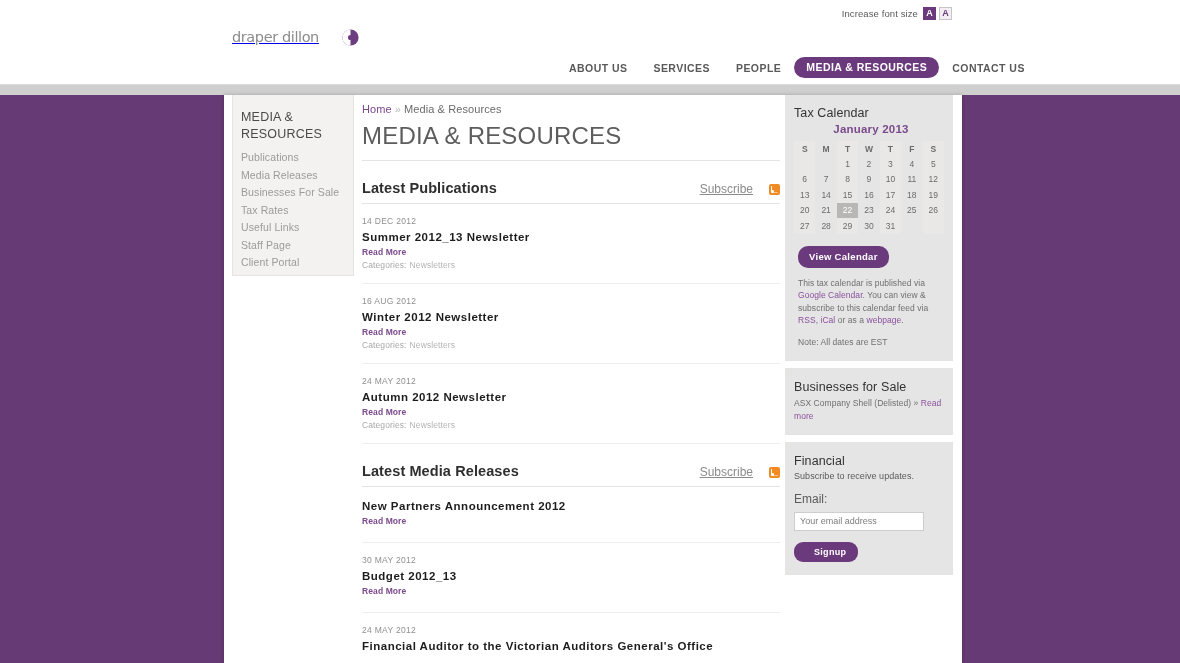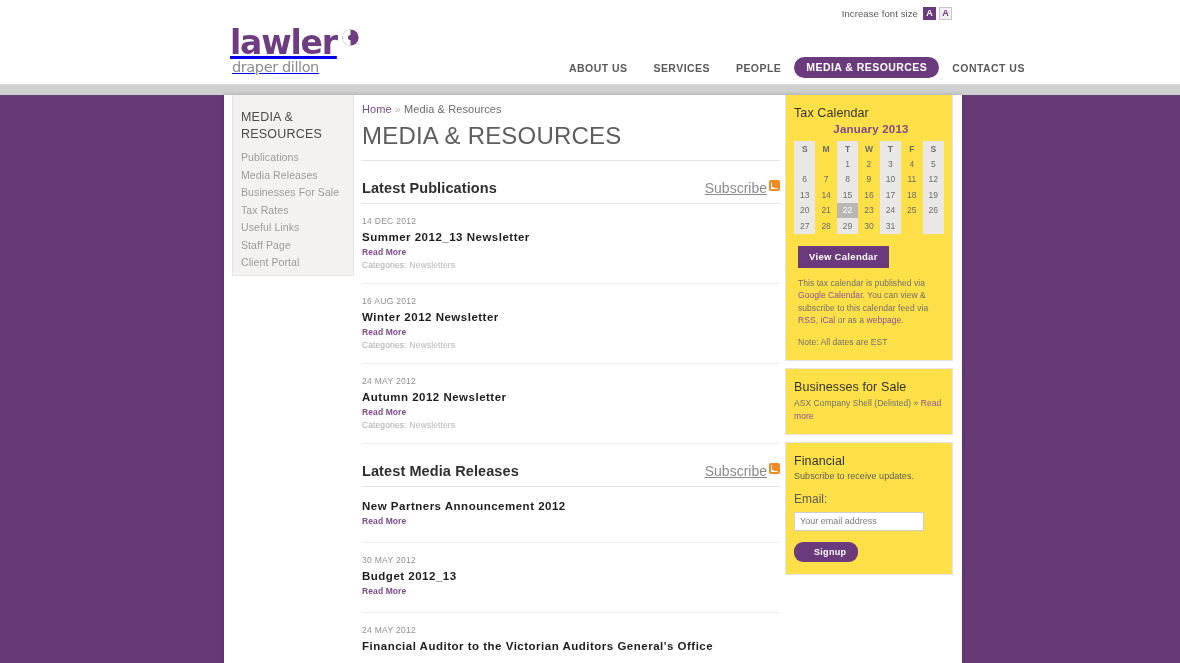--- a/index.html
+++ b/index.html
@@ -161,22 +161,22 @@
     display: flex; align-items: flex-end; justify-content: space-between;
     margin-top: 19px;
     padding-bottom: 7px;
     border-bottom: 1px solid #e4e4e4;
   }
   .section-title {
     font-size: 14.5px; font-weight: bold; color: #2f2f2f;
     letter-spacing: .1px;
   }
   .subscribe {
-    display: flex; gap: 2px;
-    font-size: 14px; color: #8b8b8b;
+    display: flex; align-items: center; gap: 16px;
+    font-size: 12px; color: #8b8b8b;
   }
   .rss-icon {
     width: 11px; height: 11px; border-radius: 2px;
     background: #f08a24;
     position: relative; display: inline-block;
   }
   .rss-icon::before {
     content: ""; position: absolute; left: 2px; bottom: 2px;
     width: 2.5px; height: 2.5px; border-radius: 50%; background: #fff;
   }
@@ -215,21 +215,21 @@
     font-size: 8.5px; color: #a9a9a9; letter-spacing: .1px;
   }
   .post-cats .cat-val { color: #b5b5b5; padding-left: 3px; }
 
   
   .rightcol {
     position: absolute; left: 561px; top: 0px;
     width: 168px;
   }
   .panel {
-    background: #fde047;
+    background: #e5e5e5;
     border: 1px solid #e6e4e1;
     margin-bottom: 7px;
     padding: 11px 8px 12px 8px;
   }
   .panel.first { border-top: none; }
   .panel-title {
     font-size: 12.5px; color: #333333; letter-spacing: .1px;
     margin-bottom: 3px;
   }
   .cal-month {
@@ -257,21 +257,21 @@
   table.calendar td.today {
     background: #b9b7b5; color: #ffffff; font-weight: normal;
   }
 
   .btn-purple {
     display: inline-block;
     background: #6b3a7c; color: #ffffff;
     font-size: 9.5px; font-weight: bold;
     letter-spacing: .3px;
     padding: 5px 11px 6px 11px;
-    border: none; border-radius: 0;
+    border: none; border-radius: 10px;
     margin: 12px 16px 9px 4px;
     text-decoration: none;
     cursor: pointer;
     font-family: inherit;
   }
   .panel-note {
     font-size: 8.5px; color: #6f6f6f; line-height: 12.5px;
     letter-spacing: .05px;
     padding-left: 4px;
   }
@@ -319,21 +319,20 @@
 
   <div class="header-band">
 
     <div class="fontsize-bar">
       <span class="fontsize-label">Increase font size</span>
       <span class="fs-btn active">A</span>
       <span class="fs-btn inactive">A</span>
     </div>
 
     <a class="logo" href="#">
-      <span class="logo-word">lawler</span>
       <svg class="logo-mark" viewBox="0 0 20 20">
         <circle cx="10" cy="10" r="9.5" fill="#6e3c80"></circle>
         <path d="M10 0.5 A9.5 9.5 0 0 0 10 19.5 L10 13 A3 3 0 0 1 10 7 Z" fill="#ffffff"></path>
       </svg>
       <span class="logo-sub">draper dillon</span>
     </a>
 
     <nav class="topnav">
       <a class="navitem" href="#">ABOUT US</a>
       <a class="navitem" href="#">SERVICES</a>

